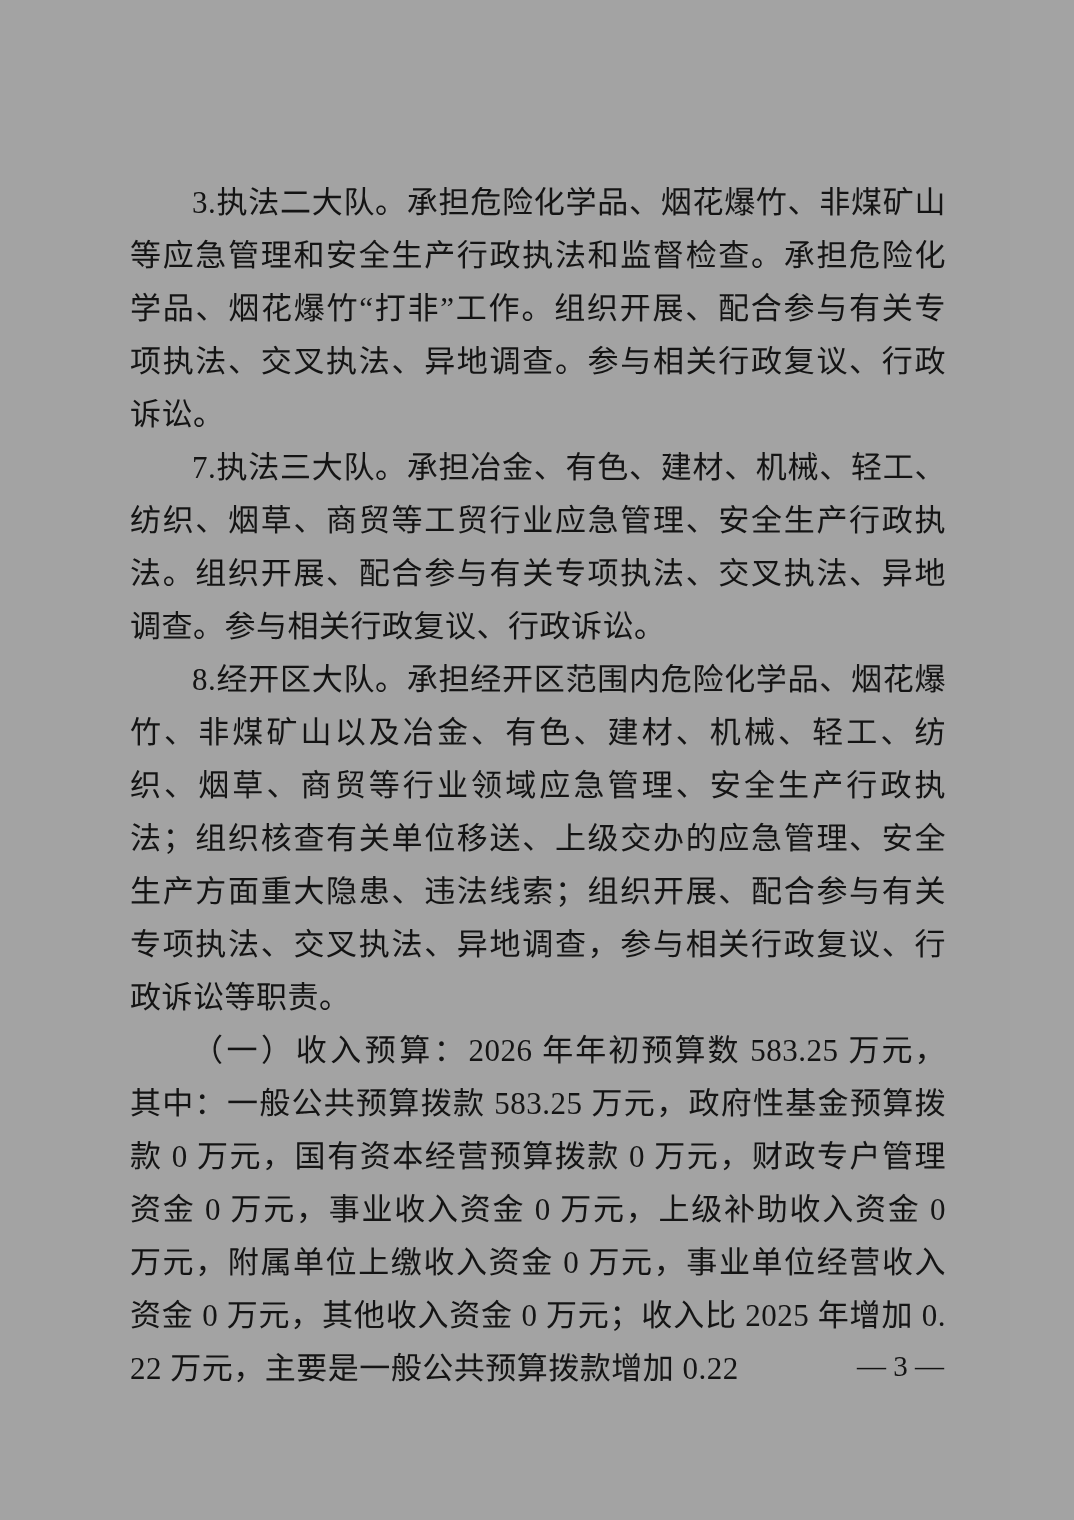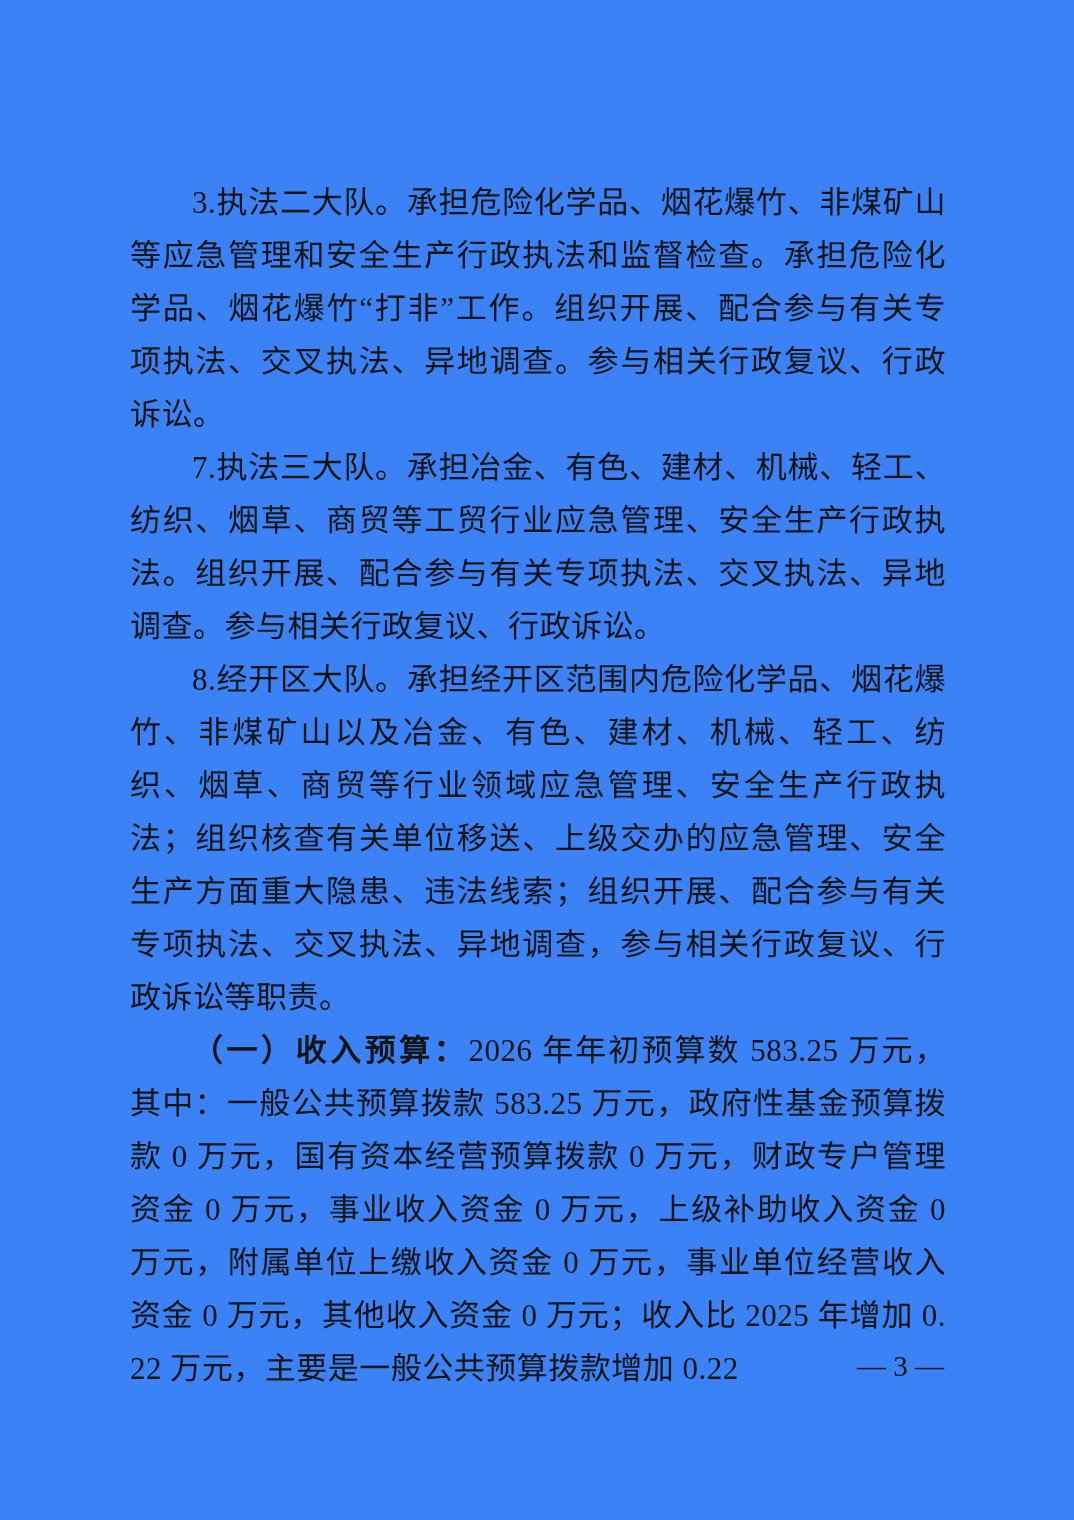--- a/index.html
+++ b/index.html
@@ -4,21 +4,21 @@
 <style>
   html, body {
     margin: 0;
     padding: 0;
     background: #ffffff;
   }
   .page {
     position: relative;
     width: 1074px;
     height: 1520px;
-    background: #3b82f6;
+    background: #a3a3a3;
     color: #141414;
     font-family: "Liberation Serif", "DejaVu Serif", serif;
     overflow: hidden;
   }
   .content {
     position: absolute;
     left: 130px;
     top: 176px;
     width: 816px;
     text-align: justify;
@@ -36,21 +36,21 @@
     margin: 0;
     font-size: 32px;
     line-height: 54px;
     text-indent: 2em;
     font-family: "Liberation Sans", "DejaVu Sans", sans-serif;
     font-weight: bold;
     letter-spacing: 1px;
     color: #0f0f0f;
   }
   .lead {
-    font-weight: bold;
+    font-weight: normal;
     letter-spacing: 2px;
     margin-top: 26px;
   }
   footer.page-footer {
     position: absolute;
     right: 130px;
     top: 1348px;
     font-size: 29px;
     line-height: 36px;
     font-family: "Liberation Serif", "DejaVu Serif", serif;

